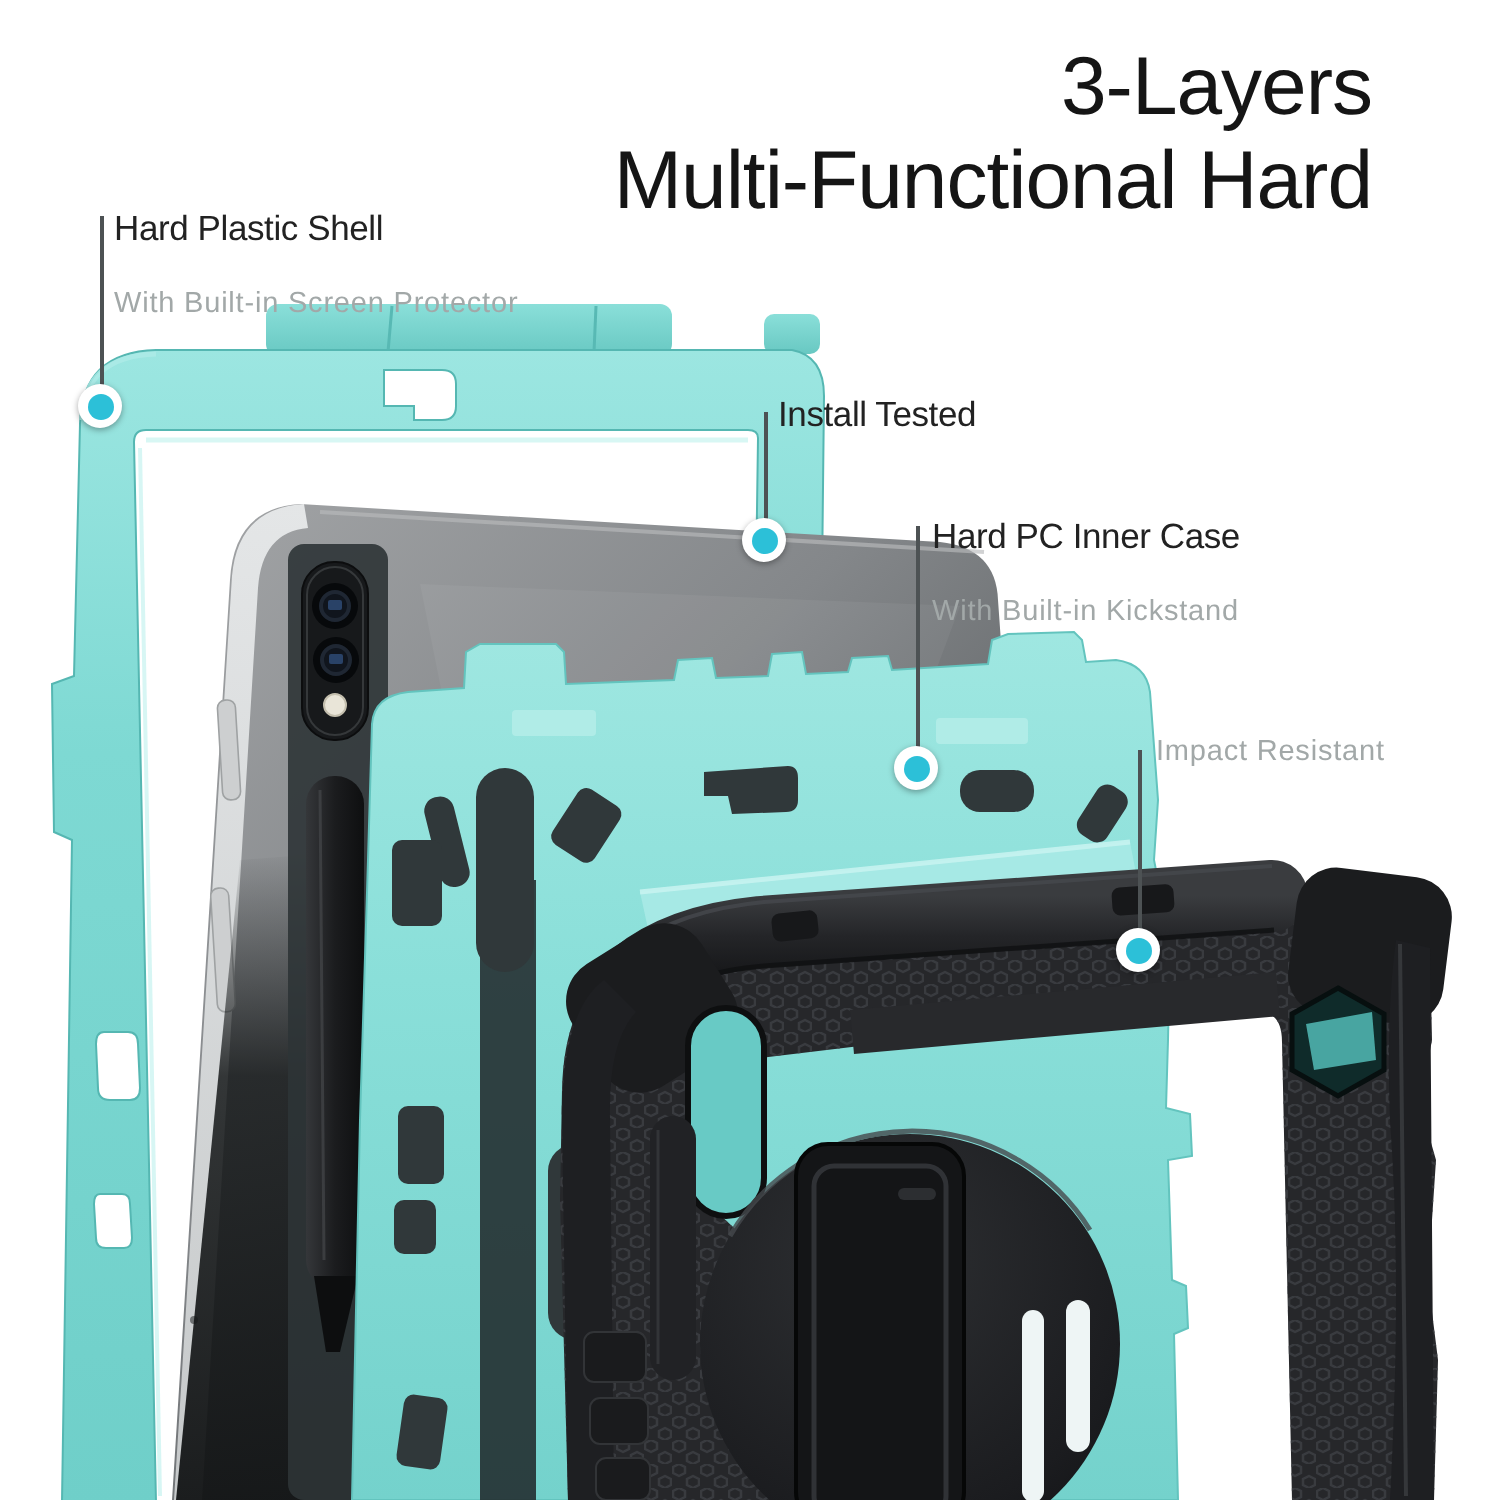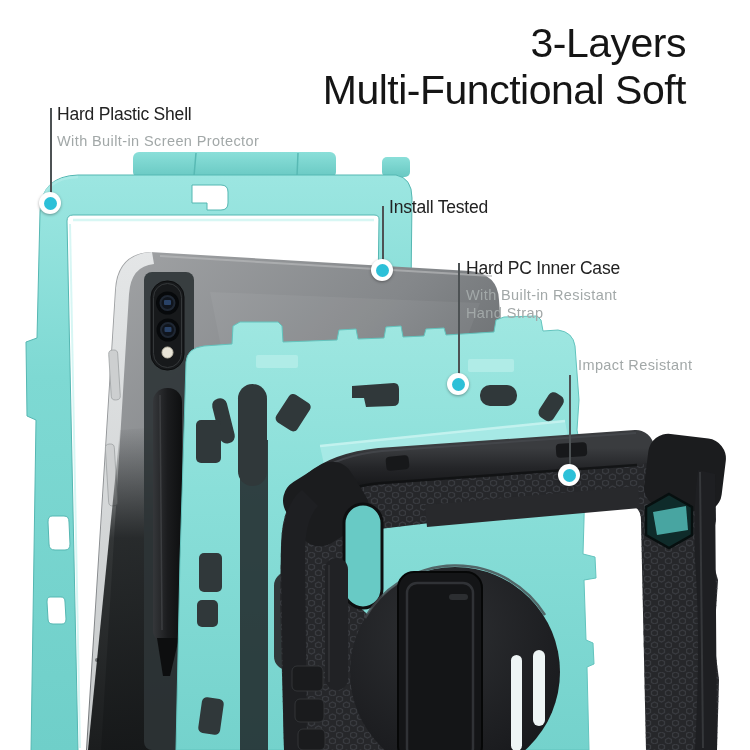--- a/index.html
+++ b/index.html
@@ -8,21 +8,21 @@
   .stage{position:relative;width:708px;height:750px;background:#fff;}
   .art{position:absolute;left:0;top:0;}
 
   .title{position:absolute;top:20px;right:22px;text-align:right;
          color:#151515;font-size:41px;line-height:47px;font-weight:400;
          letter-spacing:-0.5px;white-space:nowrap;}
 
   .callout{position:absolute;white-space:nowrap;}
   .callout .lab{font-size:17.5px;font-weight:400;color:#222;letter-spacing:-0.2px;}
   .callout .sub{font-size:14.5px;font-weight:400;color:#a2a8a8;letter-spacing:0.4px;
-                margin-top:7px;line-height:18px;}
+                margin-top:18px;line-height:18px;}
 
   .leader{position:absolute;width:1.5px;background:#4d5254;}
   .dot{position:absolute;width:22px;height:22px;border-radius:50%;background:#ffffff;
        box-shadow:0 1px 3px rgba(0,0,0,.35);}
   .dot::after{content:"";position:absolute;left:4.5px;top:4.5px;width:13px;height:13px;
        border-radius:50%;background:#2cc0d8;}
 </style>
 </head>
 <body>
 
@@ -203,21 +203,21 @@
         <rect x="407" y="583" width="66" height="175" rx="10" fill="none" stroke="#303236" stroke-width="2.5"></rect>
         <rect x="449" y="594" width="19" height="6" rx="3" fill="#2c2e31"></rect>
         <rect x="511" y="655" width="11" height="96" rx="5.5" fill="#eef5f5"></rect>
         <rect x="533" y="650" width="12" height="76" rx="6" fill="#eef5f5"></rect>
       </g>
     </g>
   </svg>
 
   <div class="title">
     <div>3-Layers</div>
-    <div>Multi-Functional Soft</div>
+    <div>Multi-Functional Hard</div>
   </div>
 
   <div class="leader" style="left:50px;top:108px;height:86px;"></div>
   <div class="leader" style="left:382px;top:206px;height:54px;"></div>
   <div class="leader" style="left:458px;top:263px;height:111px;"></div>
   <div class="leader" style="left:569px;top:375px;height:90px;"></div>
 
   <div class="dot" style="left:39px;top:192px;"></div>
   <div class="dot" style="left:371px;top:259px;"></div>
   <div class="dot" style="left:447px;top:373px;"></div>
@@ -227,21 +227,20 @@
     <div class="lab">Hard Plastic Shell</div>
     <div class="sub">With Built-in Screen Protector</div>
   </div>
 
   <div class="callout" style="left:389px;top:197px;">
     <div class="lab">Install Tested</div>
   </div>
 
   <div class="callout" style="left:466px;top:258px;">
     <div class="lab">Hard PC Inner Case</div>
-    <div class="sub">With Built-in Resistant</div>
-    <div class="sub" style="margin-top:0;">Hand Strap</div>
+    <div class="sub">With Built-in Kickstand</div>
   </div>
 
   <div class="callout" style="left:578px;top:349px;">
     <div class="sub">Impact Resistant</div>
   </div>
 
 </div>
 
 </body></html>

